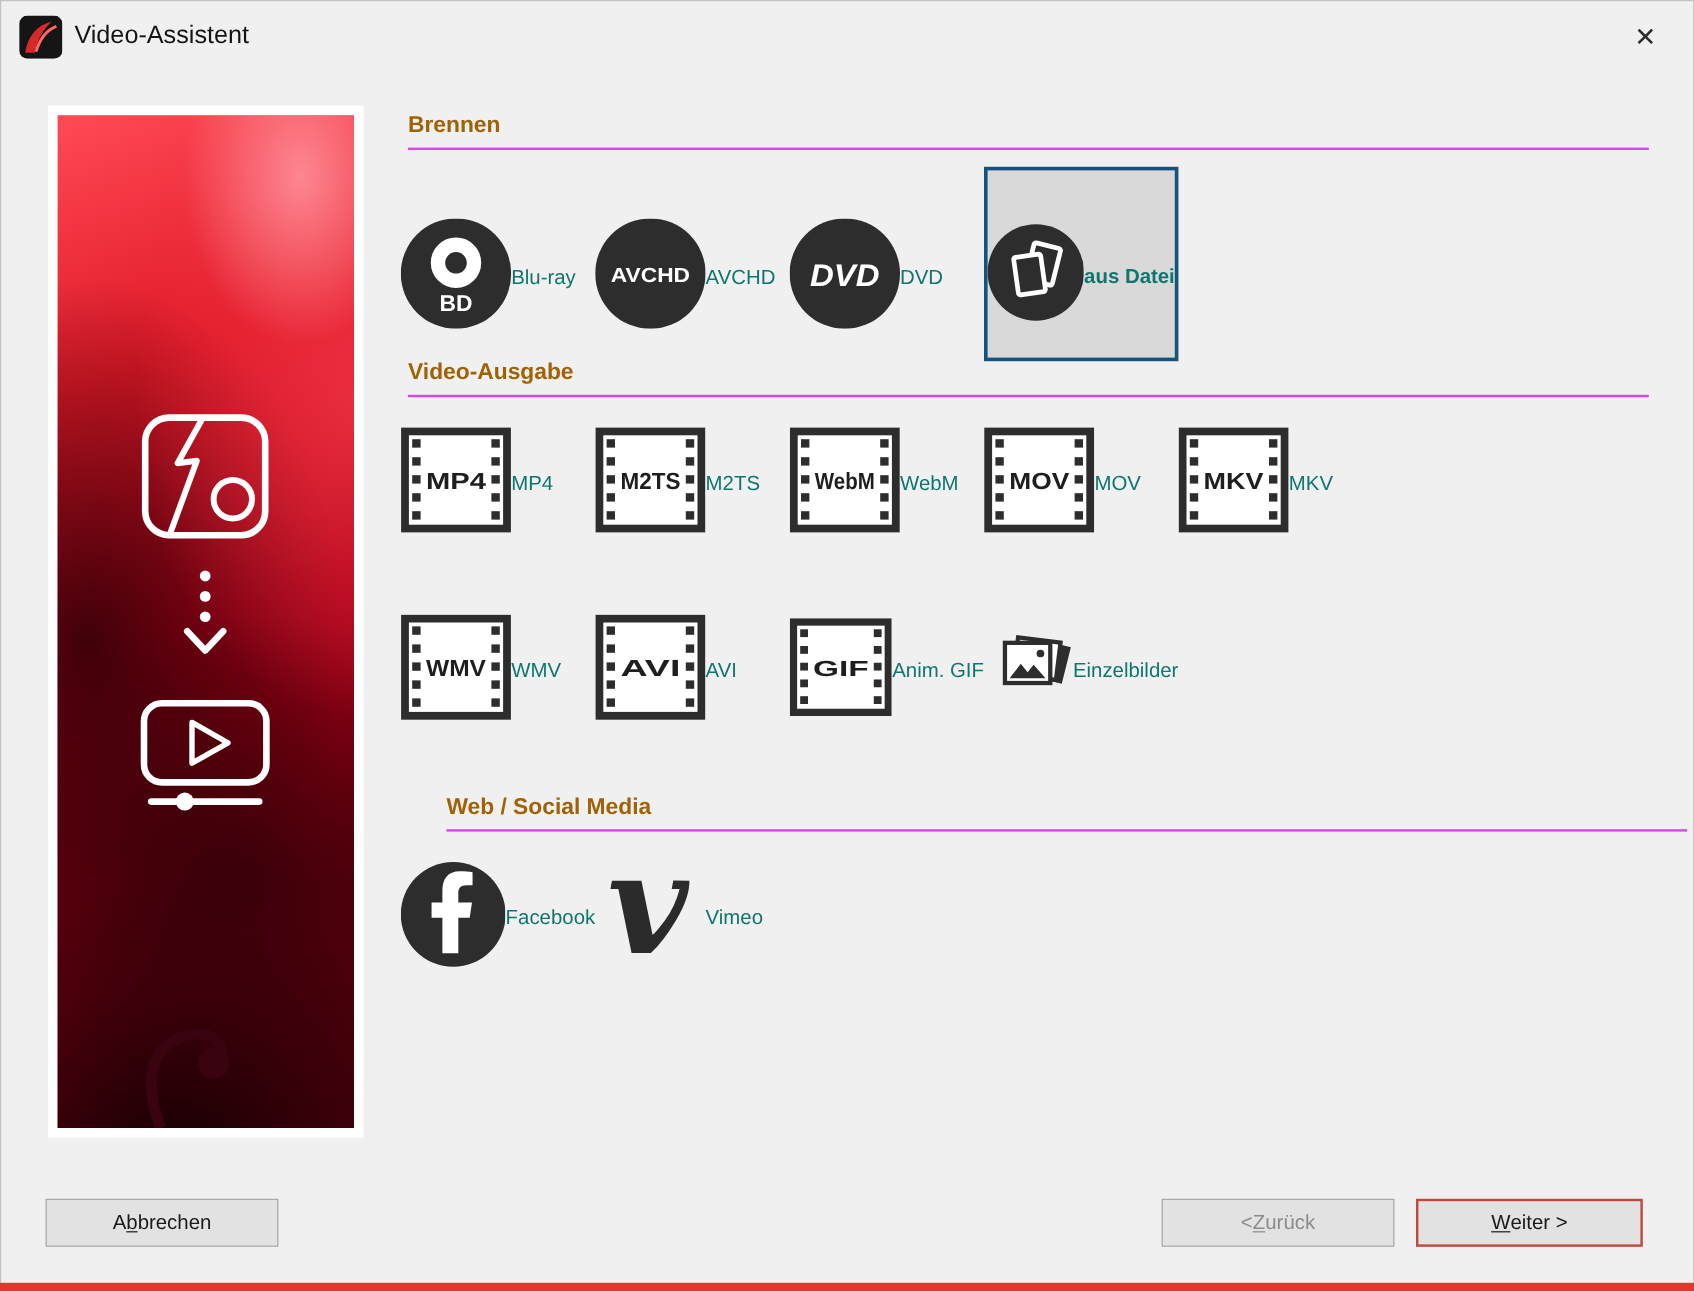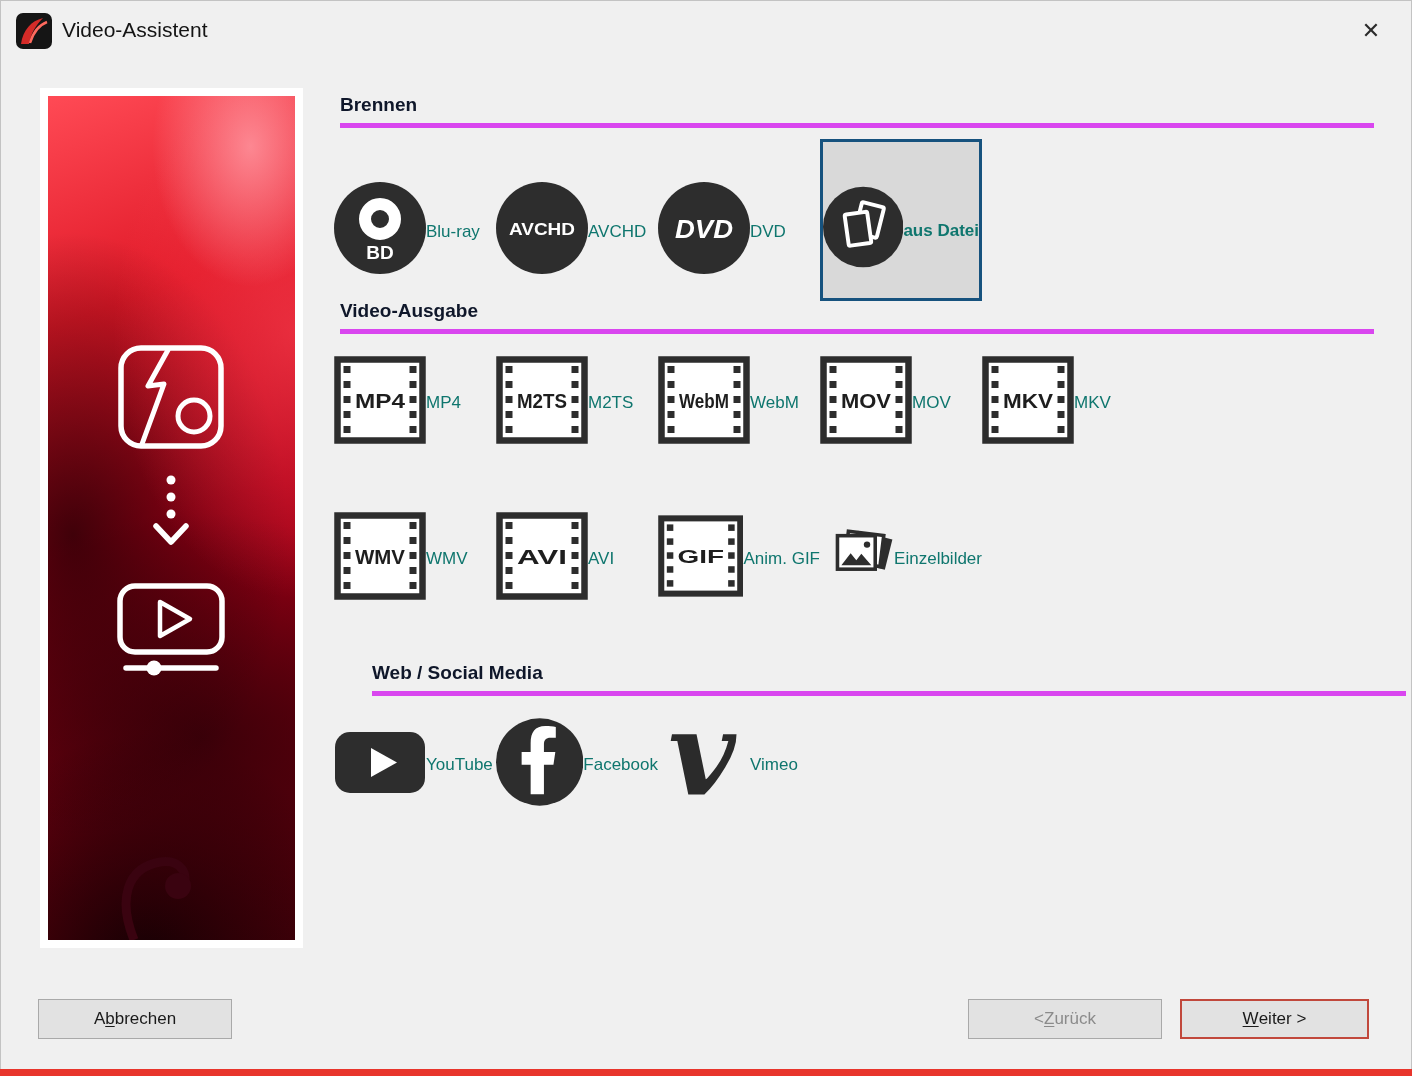--- a/index.html
+++ b/index.html
@@ -33,22 +33,22 @@
       radial-gradient(300px 420px ellipse at 10% 52%, rgba(25,0,4,.75), transparent 72%),
       radial-gradient(340px 300px ellipse at 62% 76%, rgba(45,0,7,.8), transparent 75%),
       radial-gradient(260px 280px ellipse at 40% 102%, rgba(18,0,3,.92), transparent 80%),
       linear-gradient(160deg, #ff4a55 0%, #e01827 25%, #b00018 50%, #740010 75%, #4a000a 100%);
   }
   .preview-overlay { position:absolute; left:8px; top:8px; width:247px; height:844px; }
 
   
   .section-hd {
     position:absolute; left:340px; width:1034px;
-    font-size:19px; font-weight:bold; color:#0f172a;
-    padding-bottom:7px; border-bottom:5px solid #d946ef;
+    font-size:19px; font-weight:bold; color:#a16207;
+    padding-bottom:7px; border-bottom:2px solid #d946ef;
   }
   #hd-brennen { top:94px; }
   #hd-video   { top:300px; }
   #hd-web     { top:662px;margin-left:32px; }
 
   
   .row { position:absolute; left:334px; display:flex; }
   .burn-row   { top:139px; }
   .vid-row1   { top:356px; }
   .vid-row2   { top:512px; }
@@ -266,27 +266,20 @@
     </svg>
     <div class="lbl">Einzelbilder</div>
   </div>
 </div>
 
 <div class="section-hd" id="hd-web">Web / Social Media</div>
 
 <div class="row social-row">
   <div class="cell social-cell">
     <svg width="92" height="92" viewBox="0 0 92 92">
-      <rect x="1" y="16" width="90" height="61" rx="15" fill="#2d2d2d"></rect>
-      <path d="M37,32 L63,46.5 L37,61 Z" fill="#fff"></path>
-    </svg>
-    <div class="lbl">YouTube</div>
-  </div>
-  <div class="cell social-cell">
-    <svg width="92" height="92" viewBox="0 0 92 92">
       <circle cx="46" cy="46" r="46" fill="#2d2d2d"></circle>
       <path fill="#fff" d="M50.5,80 L50.5,49 L60.5,49 L62.5,35.5 L50.5,35.5 L50.5,27.5 C50.5,23 52.5,20.5 57.5,20.5 L63,20.5 L63,9 C60,8.6 56,8.2 52,8.2 C41,8.2 36.5,15 36.5,26 L36.5,35.5 L27,35.5 L27,49 L36.5,49 L36.5,80 Z"></path>
     </svg>
     <div class="lbl">Facebook</div>
   </div>
   <div class="cell social-cell">
     <svg width="92" height="92" viewBox="0 0 92 92">
       <text class="vimeo-text" x="44" y="78">v</text>
     </svg>
     <div class="lbl">Vimeo</div>

